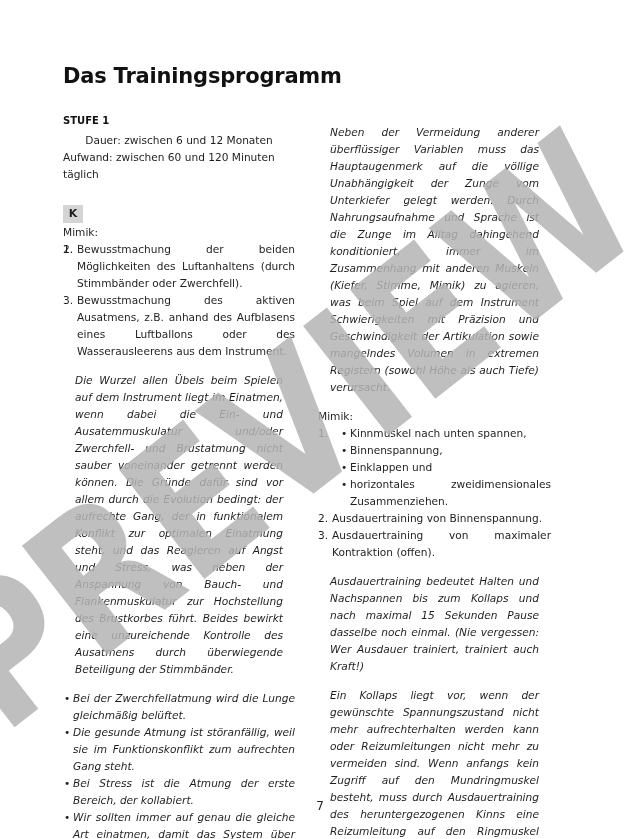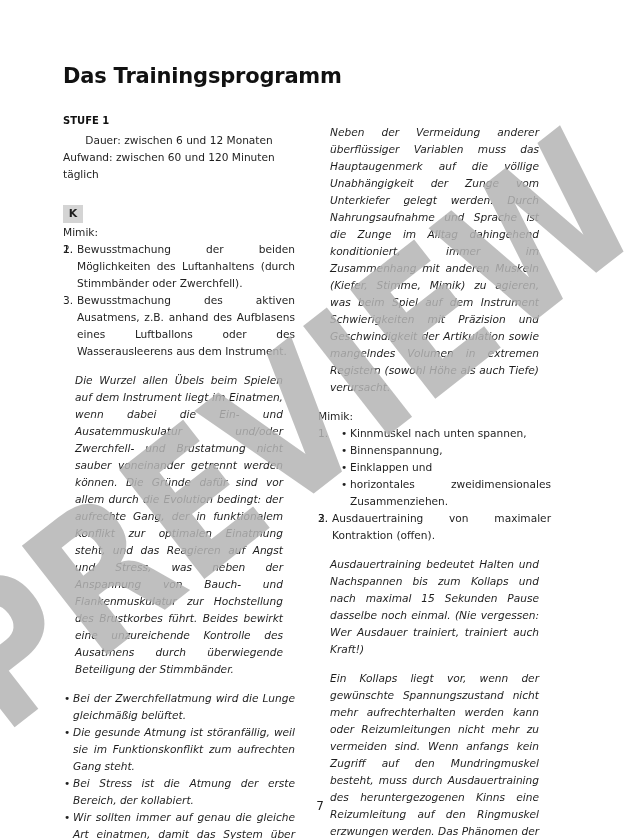--- a/index.html
+++ b/index.html
@@ -79,21 +79,21 @@
     <ol class="olist">
       <li>
         <span class="num">1.</span>
         <ul class="sub-blist">
           <li><span class="dot">•</span><span>Kinnmuskel nach unten spannen,</span></li>
           <li><span class="dot">•</span><span>Binnenspannung,</span></li>
           <li><span class="dot">•</span><span>Einklappen und</span></li>
           <li><span class="dot">•</span><span>horizontales zweidimensionales Zusammenziehen.</span></li>
         </ul>
       </li>
-      <li><span class="num">2.</span></li>
+      <li><span class="num">2.</span><span>Ausdauertraining von Binnenspannung.</span></li>
       <li><span class="num">3.</span><span>Ausdauertraining von maximaler Kontraktion (offen).</span></li>
     </ol>
 
     <p class="ital">Ausdauertraining bedeutet Halten und Nachspannen bis zum Kollaps und nach maximal 15 Sekunden Pause dasselbe noch einmal. (Nie vergessen: Wer Ausdauer trainiert, trainiert auch Kraft!)</p>
     <p class="ital">Ein Kollaps liegt vor, wenn der gewünschte Spannungszustand nicht mehr aufrechterhalten werden kann oder Reizumleitungen nicht mehr zu vermeiden sind. Wenn anfangs kein Zugriff auf den Mundringmuskel besteht, muss durch Ausdauertraining des heruntergezogenen Kinns eine Reizumleitung auf den Ringmuskel erzwungen werden. Das Phänomen der Reizumleitung lässt unwillkürlich die Möglichkeiten (und auch Grenzen!) der Muskulatur erfahrbar werden.</p>
 
   </div>
 
   <div class="page-number">7</div>
 

